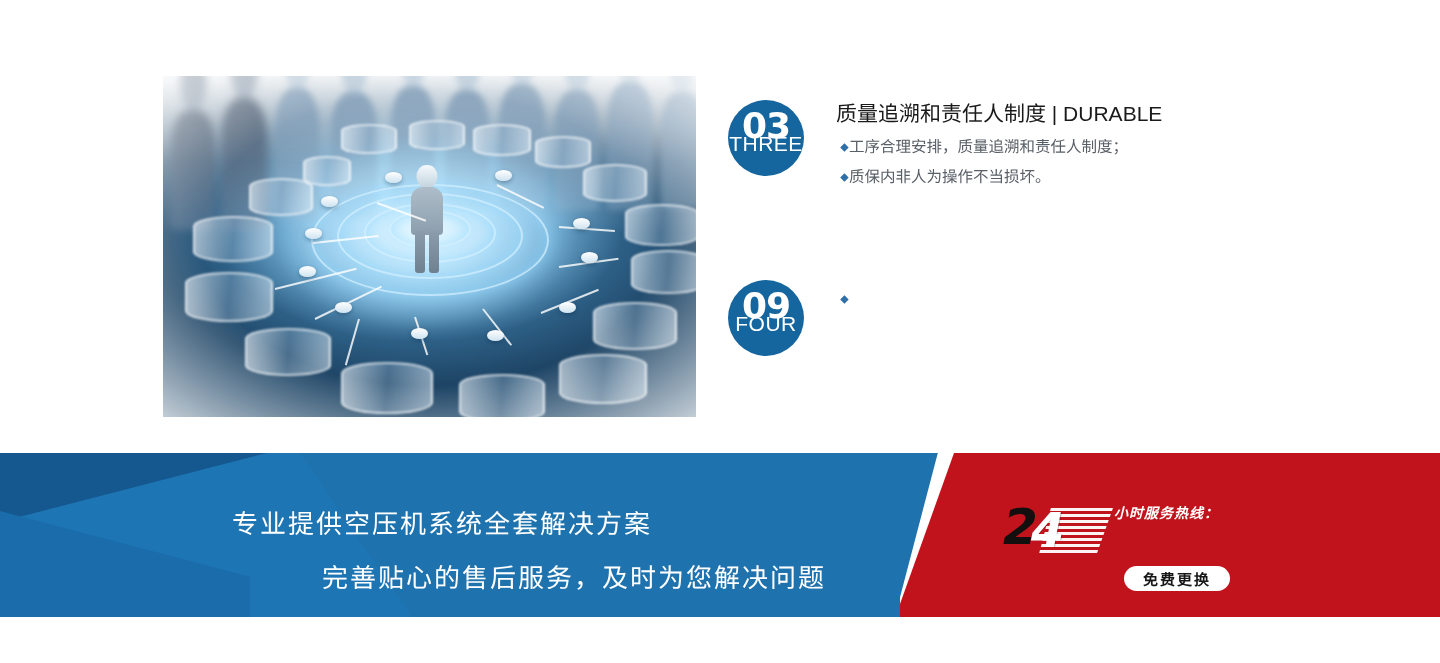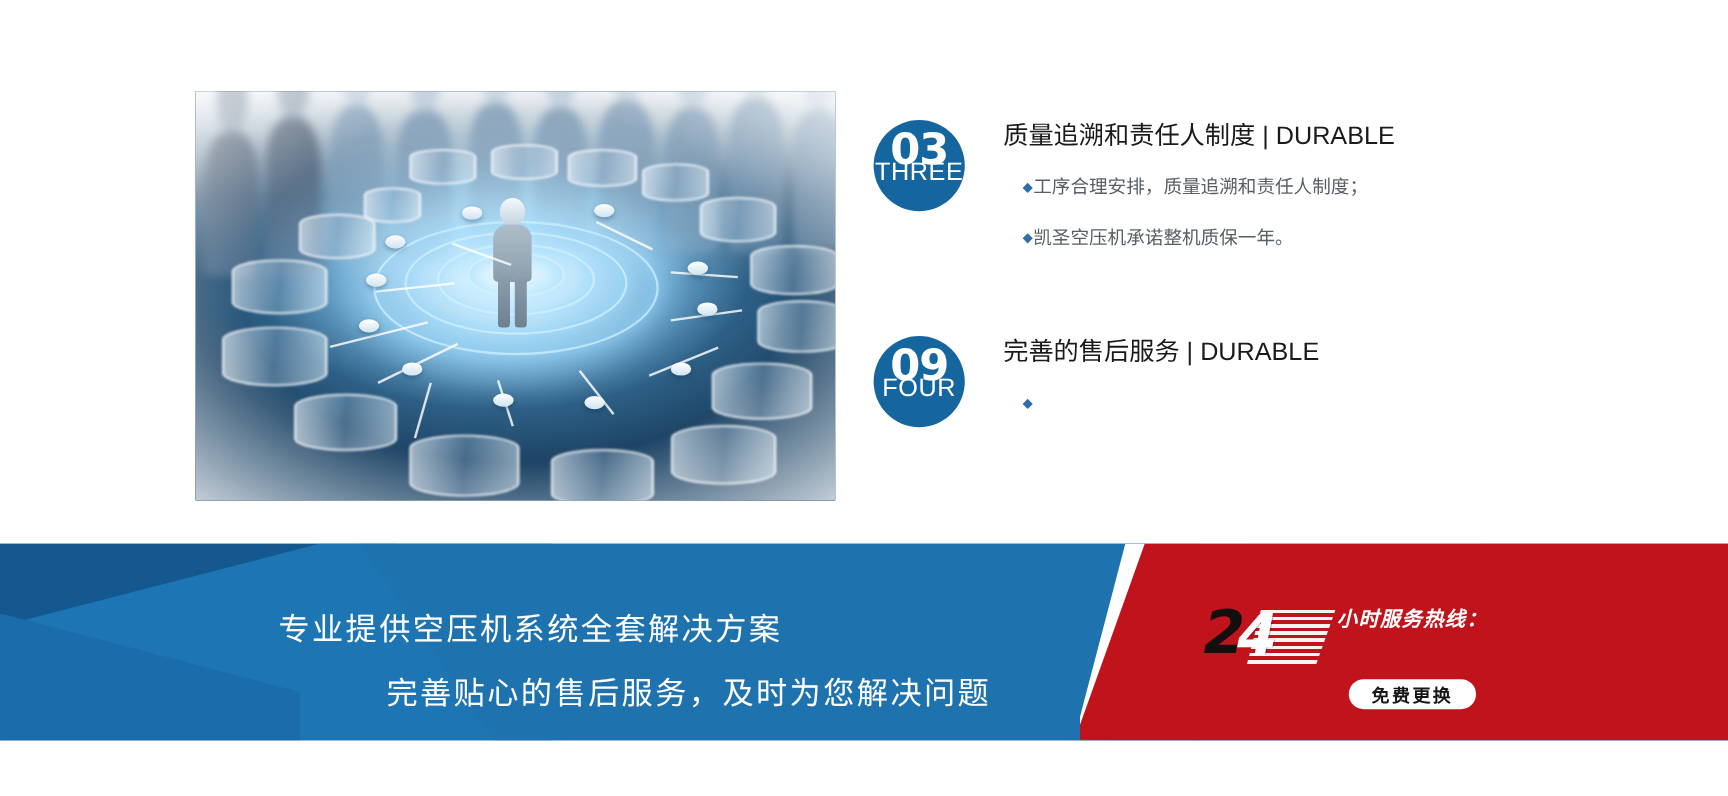--- a/index.html
+++ b/index.html
@@ -122,21 +122,21 @@
   .ftext{ position:absolute; left:108px; top:0; }
   .ftitle{
     font-size:21px; color:#1a1a1a; font-weight:400; line-height:28px;
     white-space:nowrap;
     font-family:"Liberation Sans","DejaVu Sans",sans-serif;
   }
   .fdesc{
     margin-top:6px; font-size:15.5px; color:#595f66; line-height:26px;
     font-family:"Liberation Sans","DejaVu Sans",sans-serif;
   }
-  .fdesc p{ margin:16px; text-indent:0; }
+  .fdesc p{ margin:4px; text-indent:0; }
   .bullet{
     display:inline-block; width:6px; height:6px; margin-right:3px;
     background:#2f6fa8; transform:rotate(45deg) translateY(-2px);
   }
 
   
   .banner{
     position:absolute; left:0; top:453px; width:1440px; height:164px;
     overflow:hidden; background:#1b6ba8;
   }
@@ -188,21 +188,21 @@
     text-shadow:1px 0 0 rgba(0,0,0,.25);
   }
   .n24 .streak{
     position:absolute; left:36px; top:6px; width:74px; height:46px;
     background:repeating-linear-gradient(180deg,#ffffff 0 3px,#c1131b 3px 6px);
     clip-path:polygon(16% 0,100% 0,78% 100%,0 100%);
     opacity:.95;
   }
   .svc-label{
     position:absolute; left:114px; top:6px;
-    color:#ffffff; font-size:17px; font-weight:700; font-style:italic;
+    color:#ffffff; font-size:14px; font-weight:700; font-style:italic;
     letter-spacing:1px; white-space:nowrap;
     font-family:"Liberation Sans","DejaVu Sans",sans-serif;
   }
   .svc-number{
     position:absolute; left:114px; top:28px;
     color:#ffffff; font-size:32px; font-weight:700; font-style:italic;
     letter-spacing:1px; white-space:nowrap; line-height:34px;
     font-family:"DejaVu Sans","Liberation Sans",sans-serif;
   }
   .cta-btn{
@@ -315,32 +315,31 @@
 
   <div class="feature" style="left:728px; top:100px;">
     <div class="badge">
       <div class="num">03</div>
       <div class="word">THREE</div>
     </div>
     <div class="ftext">
       <div class="ftitle">质量追溯和责任人制度 | DURABLE</div>
       <div class="fdesc">
         <p><span class="bullet"></span><span>工序合理安排，质量追溯和责任人制度；</span></p>
-        <p><span class="bullet"></span><span>凯圣空压机承诺整机质保一年。</span></p>
+        <p><span class="bullet"></span><span>质保内非人为操作不当损坏。</span></p>
       </div>
     </div>
   </div>
 
   <div class="feature" style="left:728px; top:280px;">
     <div class="badge">
       <div class="num">09</div>
       <div class="word">FOUR</div>
     </div>
     <div class="ftext" style="width:408px;">
-      <div class="ftitle">完善的售后服务 | DURABLE</div>
       <div class="fdesc">
         <p><span class="bullet"></span></p>
       </div>
     </div>
   </div>
 
 </div>
 
 <div class="banner">
   <div class="facet b-f1"></div>

